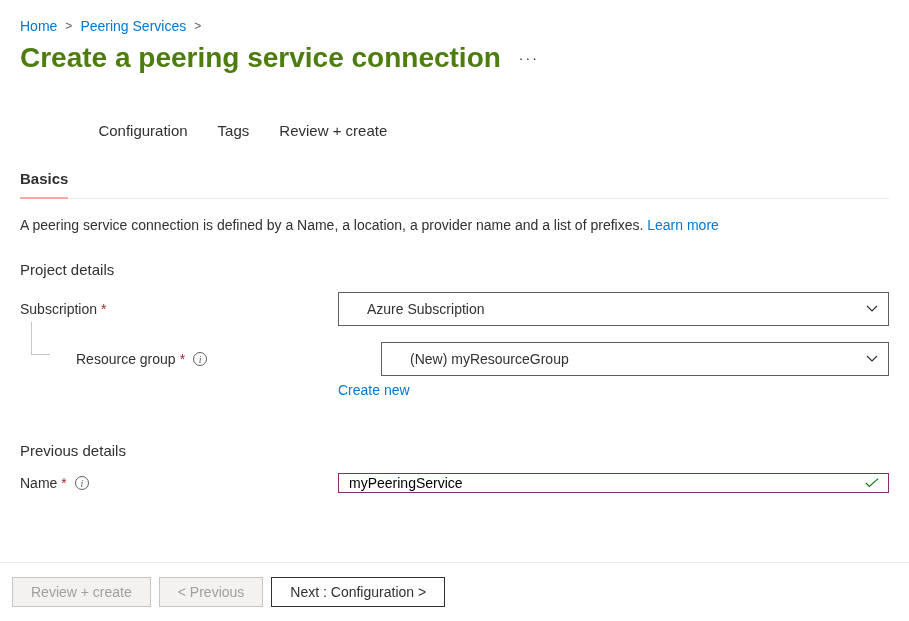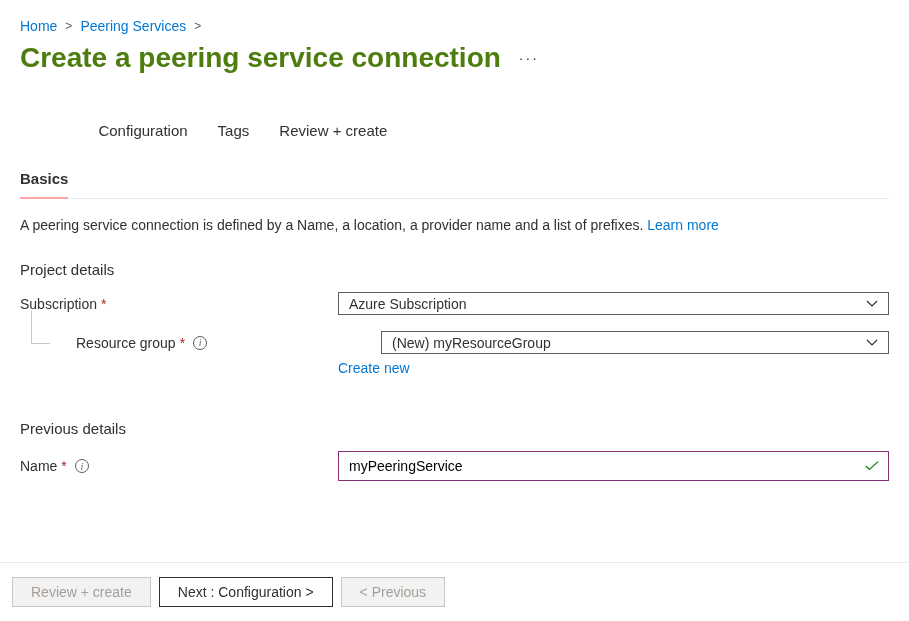--- a/index.html
+++ b/index.html
@@ -107,41 +107,41 @@
       margin-left: 8px;
       font-style: italic;
       font-family: serif;
     }
     .field-control {
       flex: 1;
       position: relative;
     }
     .select-box {
       width: 100%;
-      height: 23px;
+      height: 34px;
       border: 1px solid #605e5c;
       background: #fff;
-      padding: 0 30px 0 10px;
+      padding: 0 30px 0 28px;
       font-size: 14px;
       display: flex;
       align-items: center;
       cursor: pointer;
       position: relative;
     }
     .select-box .chevron {
       position: absolute;
       right: 10px;
       top: 50%;
       transform: translateY(-50%);
       width: 12px;
       height: 8px;
     }
     .input-box {
       width: 100%;
-      height: 30px;
+      height: 20px;
       border: 1px solid #872b76;
       padding: 0 32px 0 10px;
       font-size: 14px;
       outline: none;
       font-family: inherit;
     }
     .input-valid-icon {
       position: absolute;
       right: 10px;
       top: 50%;
@@ -282,15 +282,15 @@
   <div class="field-control">
     <input class="input-box" type="text" value="myPeeringService" style="">
     <svg class="input-valid-icon" viewBox="0 0 16 12">
         <path d="M1 6 L5 10 L15 1" fill="none" stroke="#107c10" stroke-width="1.4"></path>
       </svg>
   </div>
 </div>
 
 <div class="footer">
   <button class="btn" disabled="">Review + create</button>
+  <button class="btn" disabled="">&lt; Previous</button>
   <button class="btn primary-outline">Next : Configuration &gt;</button>
-  <button class="btn" disabled="">&lt; Previous</button>
 </div>
 
 </body></html>

